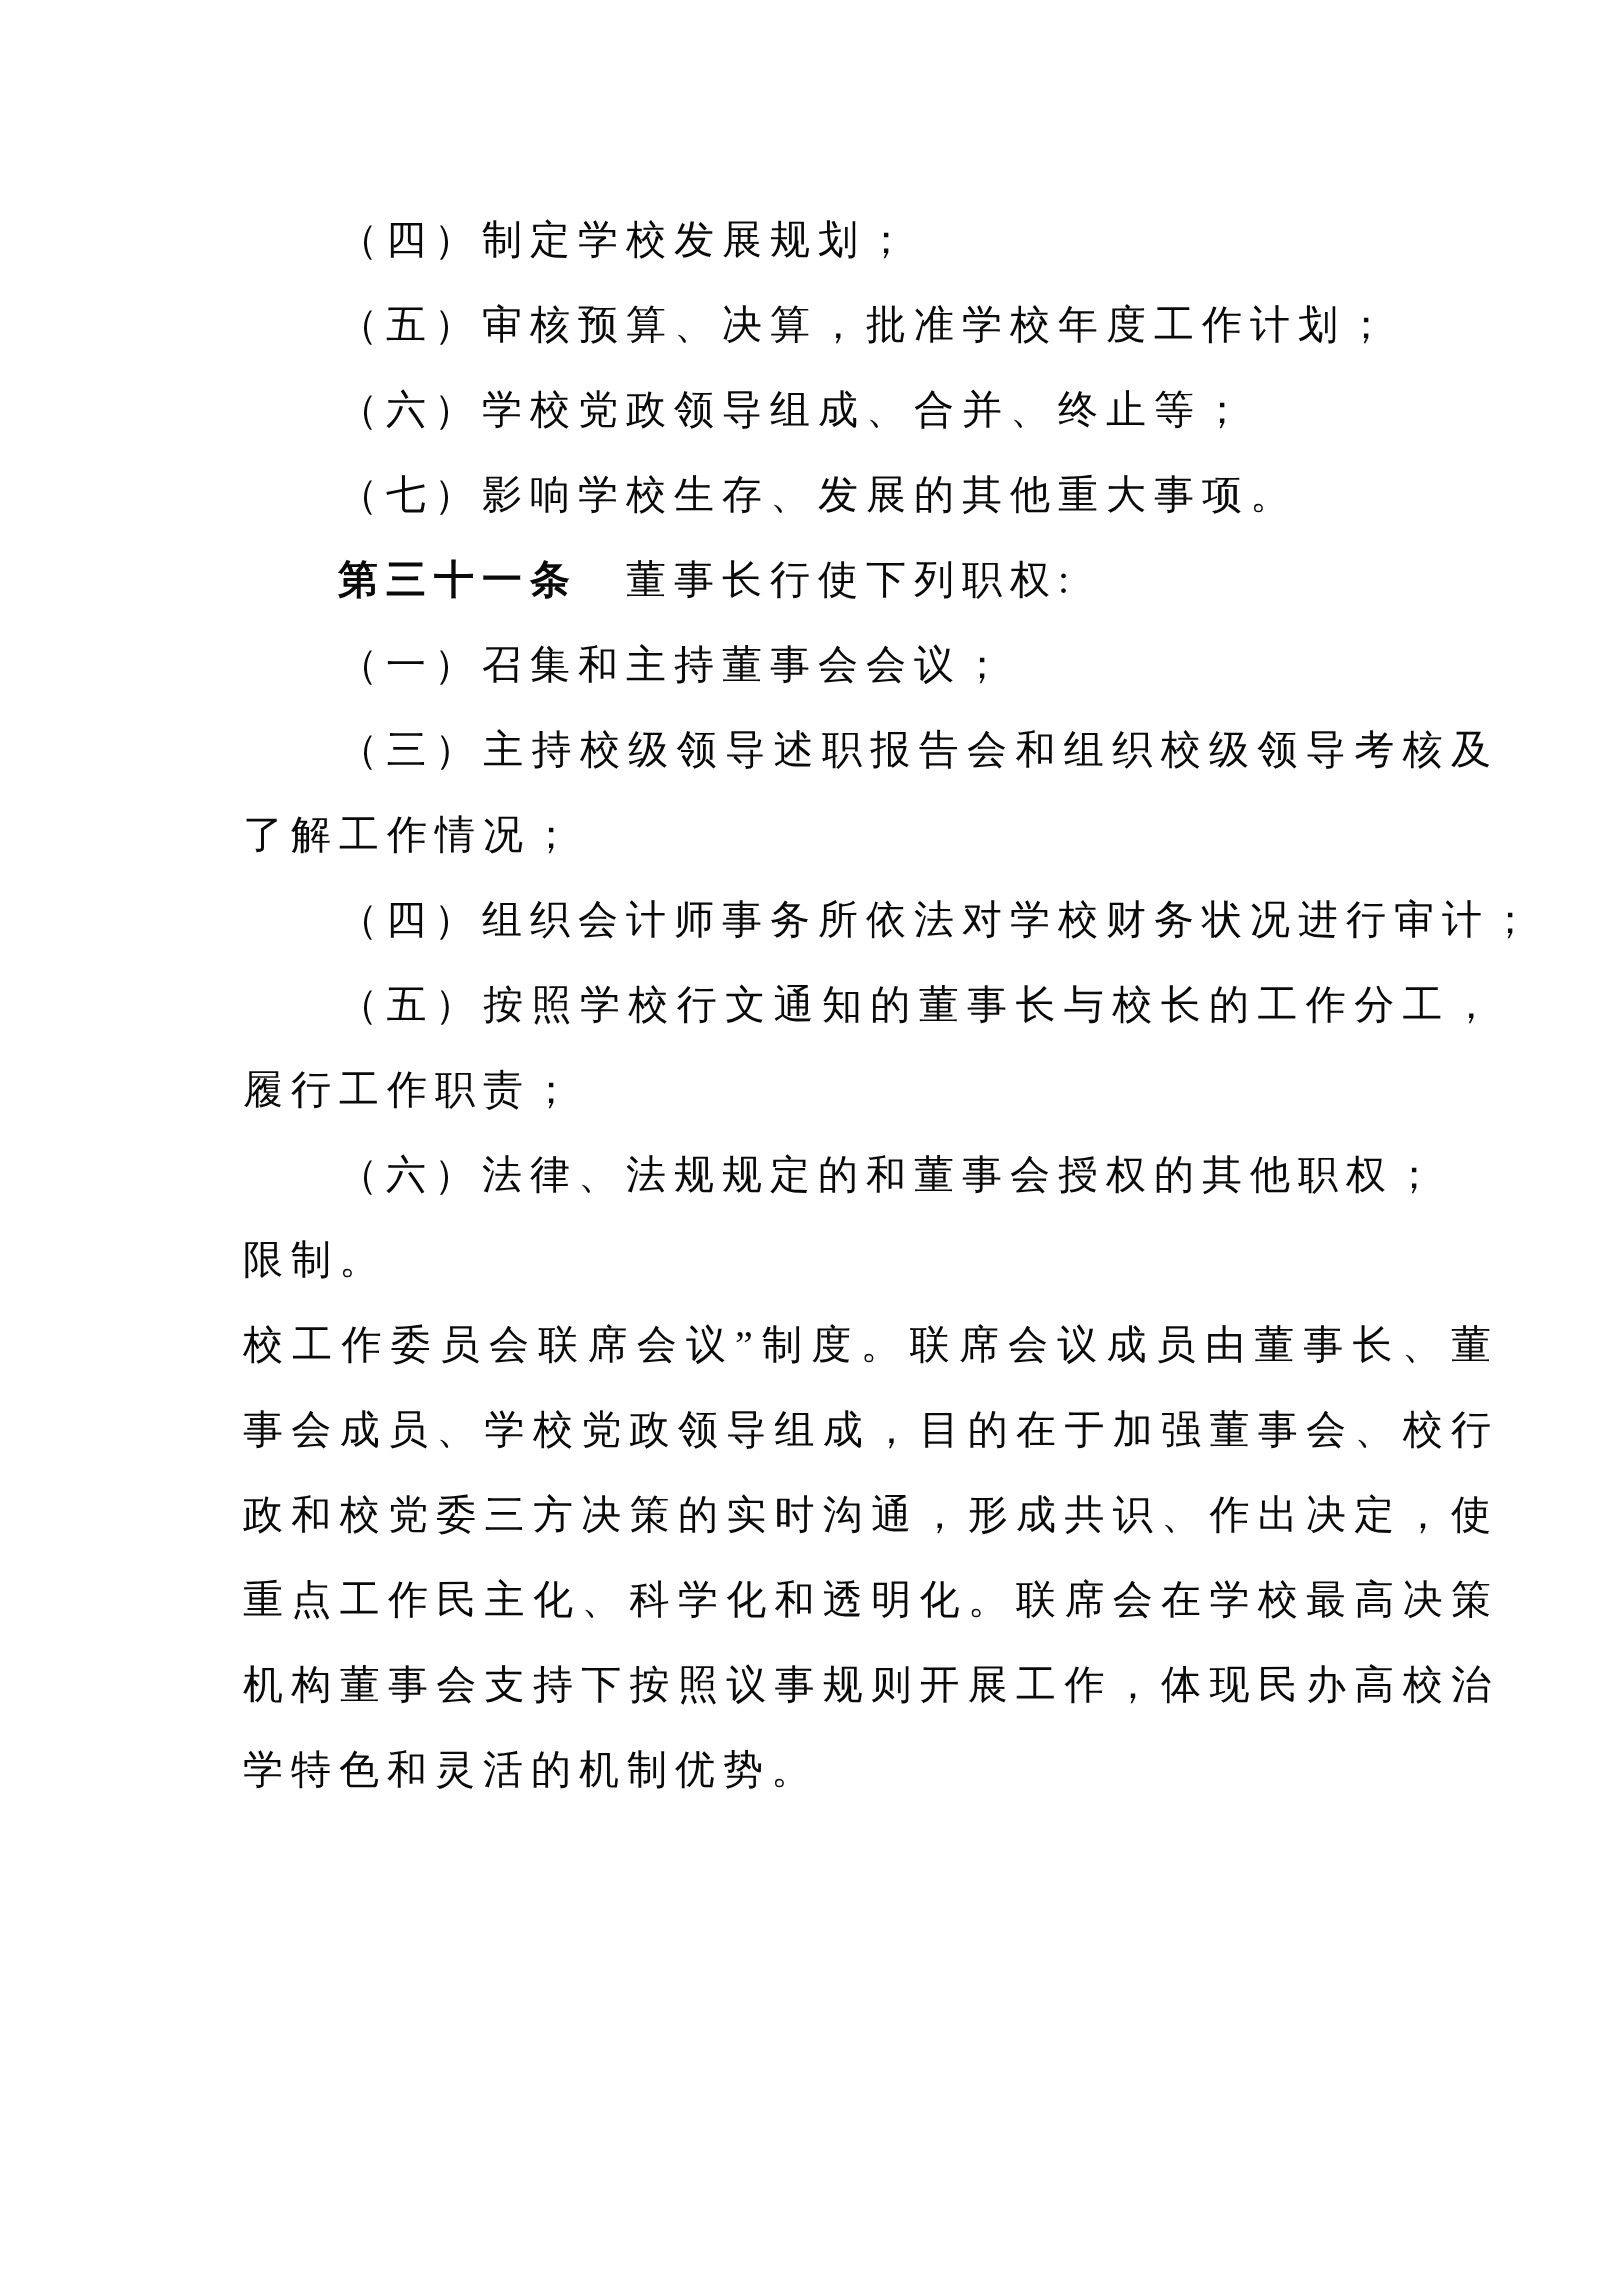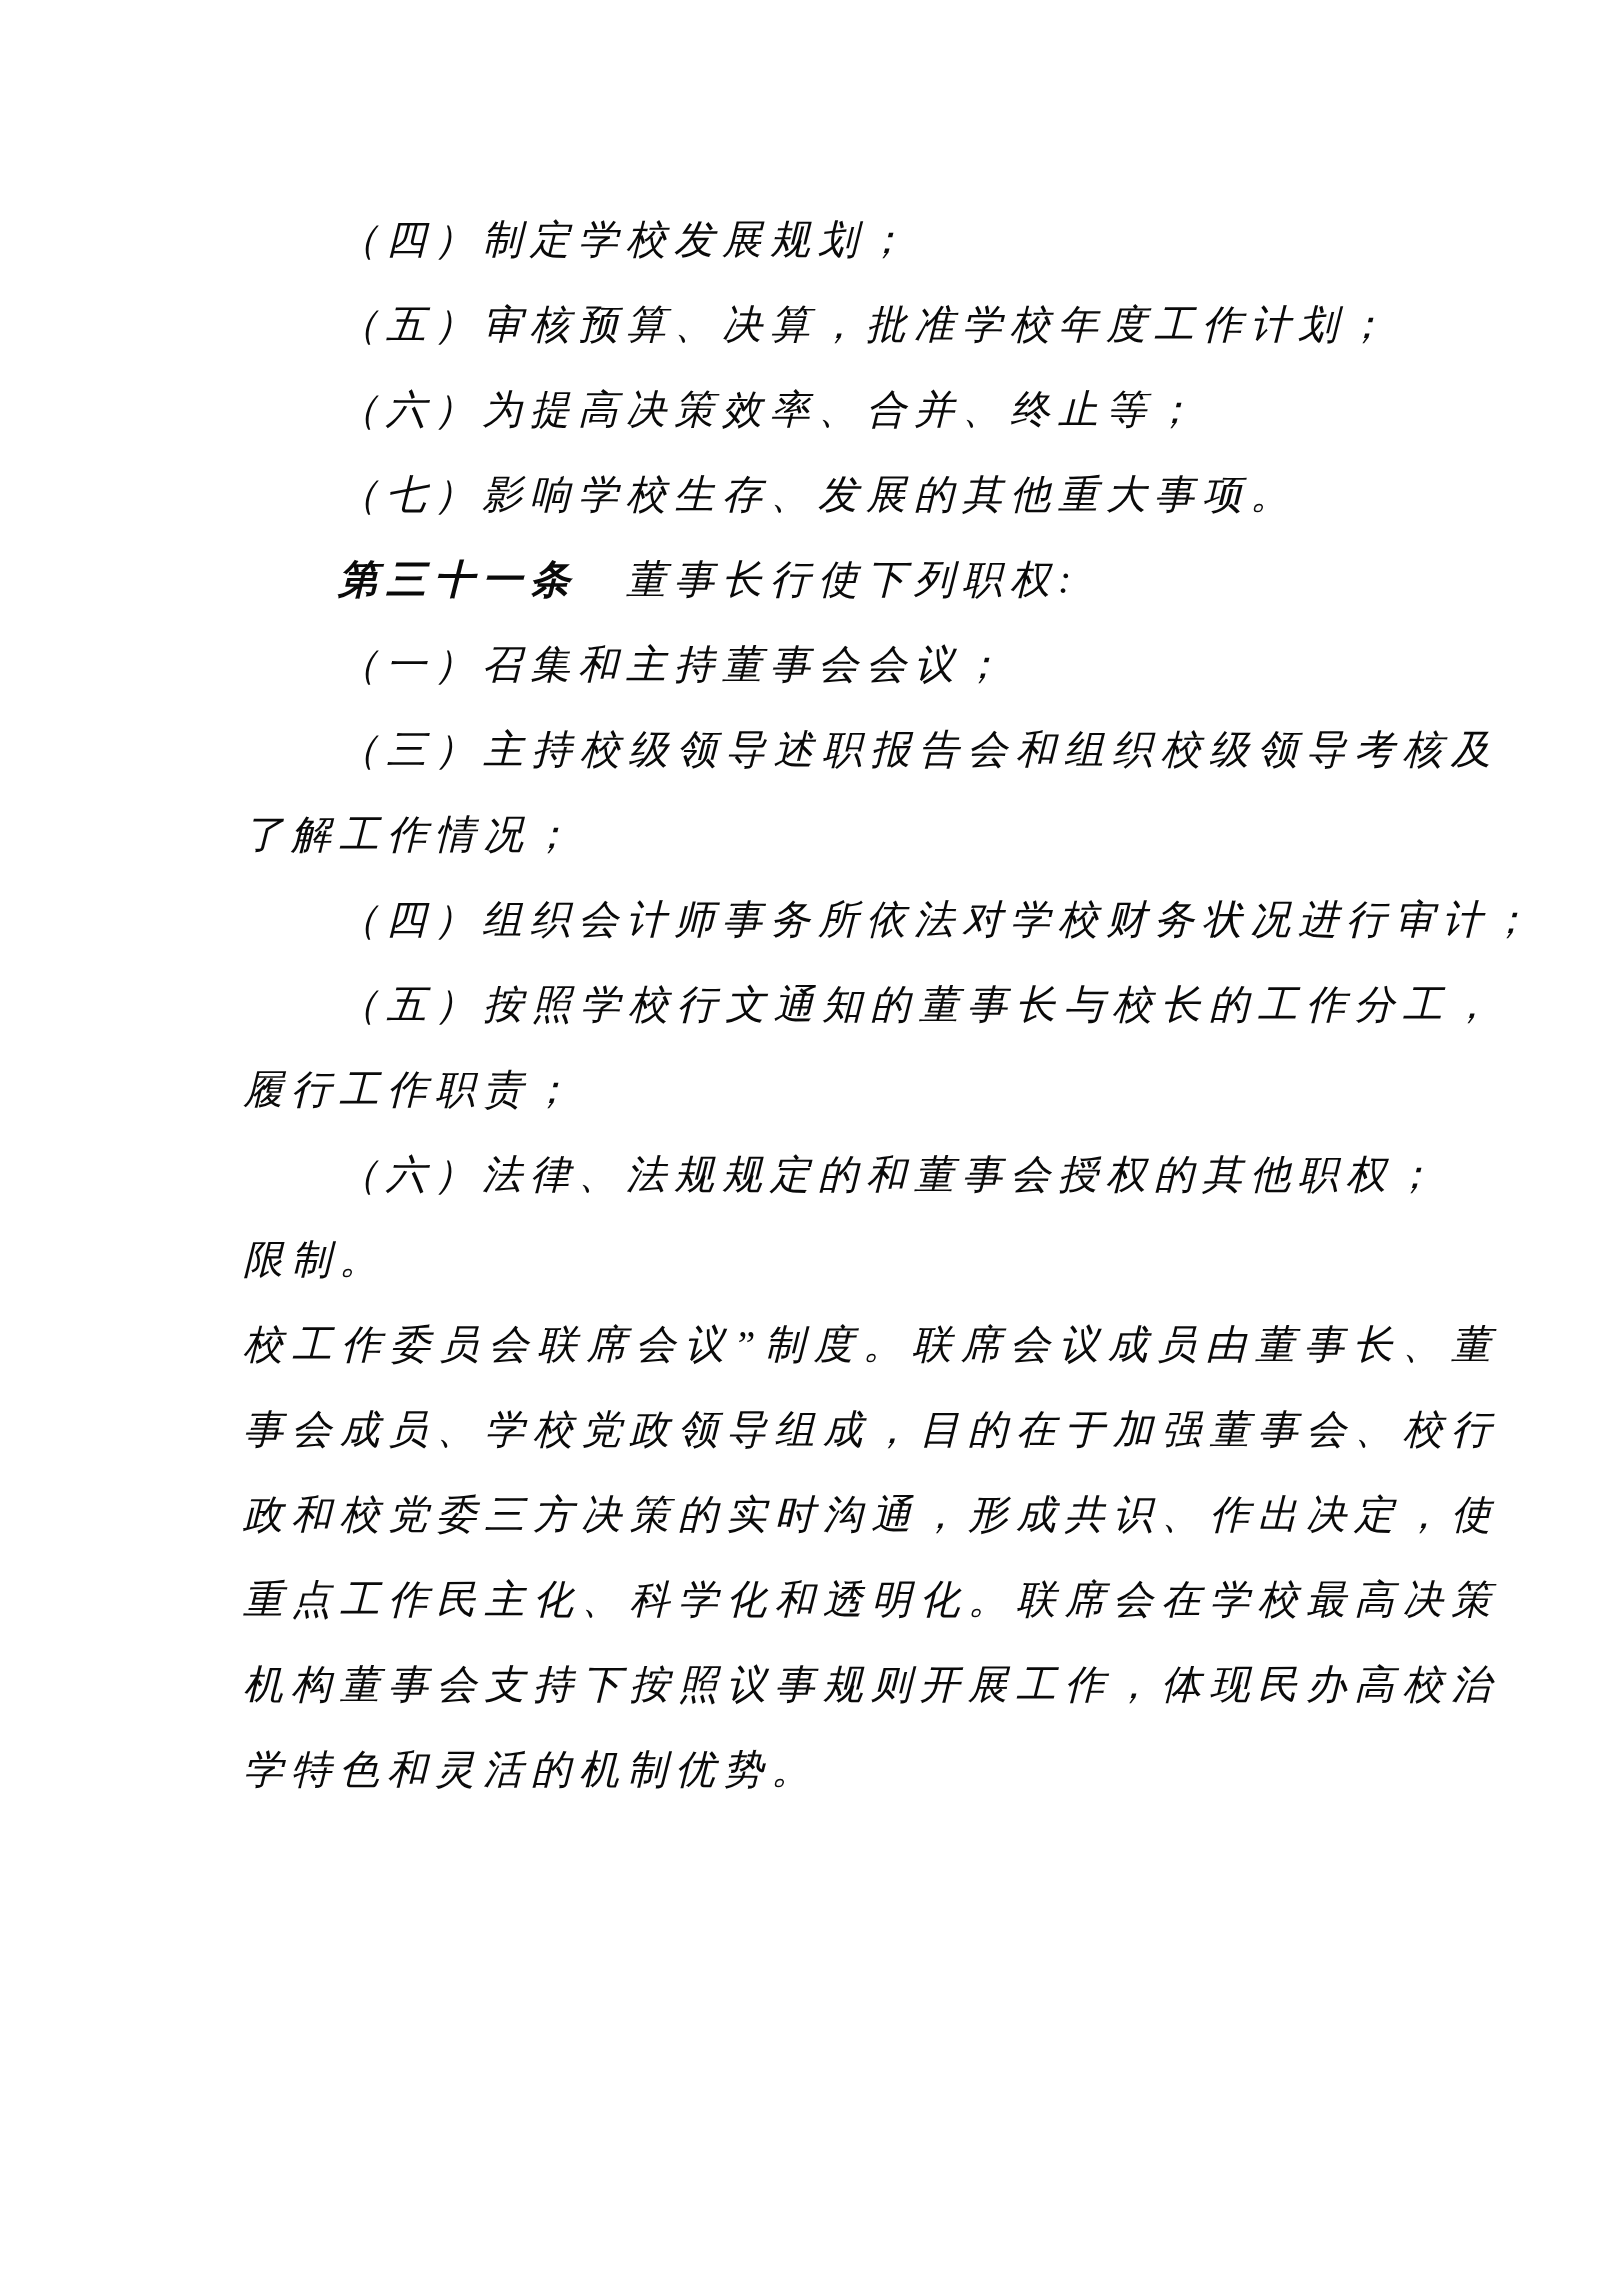--- a/index.html
+++ b/index.html
@@ -8,21 +8,20 @@
     background: #ffffff;
   }
   .page {
     position: relative;
     width: 1623px;
     height: 2295px;
     background: #ffffff;
     overflow: hidden;
     font-family: "Liberation Serif", "DejaVu Serif", serif;
     color: #0a0a0a;
-    font-style: italic;
   }
   .doc {
     position: absolute;
     left: 243px;
     top: 197px;
     width: 1256px;
   }
   .line {
     font-size: 40px;
     line-height: 85px;
@@ -45,21 +44,21 @@
     text-align: right;
   }
 </style>
 </head>
 <body>
 
 <div class="page">
   <div class="doc" id="doc">
       <div class="line indent"><span class="seg">（四）制定学校发展规划；</span></div>
       <div class="line indent"><span class="seg">（五）审核预算、决算，批准学校年度工作计划；</span></div>
-      <div class="line indent"><span class="seg">（六）为提高决策效率、合并、终止等；</span></div>
+      <div class="line indent"><span class="seg">（六）学校党政领导组成、合并、终止等；</span></div>
       <div class="line indent"><span class="seg">（七）影响学校生存、发展的其他重大事项。</span></div>
       <div class="line indent"><span class="seg-bold">第三十一条</span><span class="seg">　董事长行使下列职权:</span></div>
       <div class="line indent"><span class="seg">（一）召集和主持董事会会议；</span></div>
       <div class="line indent fill"><span class="seg">（三）主持校级领导述职报告会和组织校级领导考核及</span></div>
       <div class="line"><span class="seg">了解工作情况；</span></div>
       <div class="line indent"><span class="seg">（四）组织会计师事务所依法对学校财务状况进行审计；</span></div>
       <div class="line indent fill"><span class="seg">（五）按照学校行文通知的董事长与校长的工作分工，</span></div>
       <div class="line"><span class="seg">履行工作职责；</span></div>
       <div class="line indent"><span class="seg">（六）法律、法规规定的和董事会授权的其他职权；</span></div>
       <div class="line"><span class="seg">限制。</span></div>

